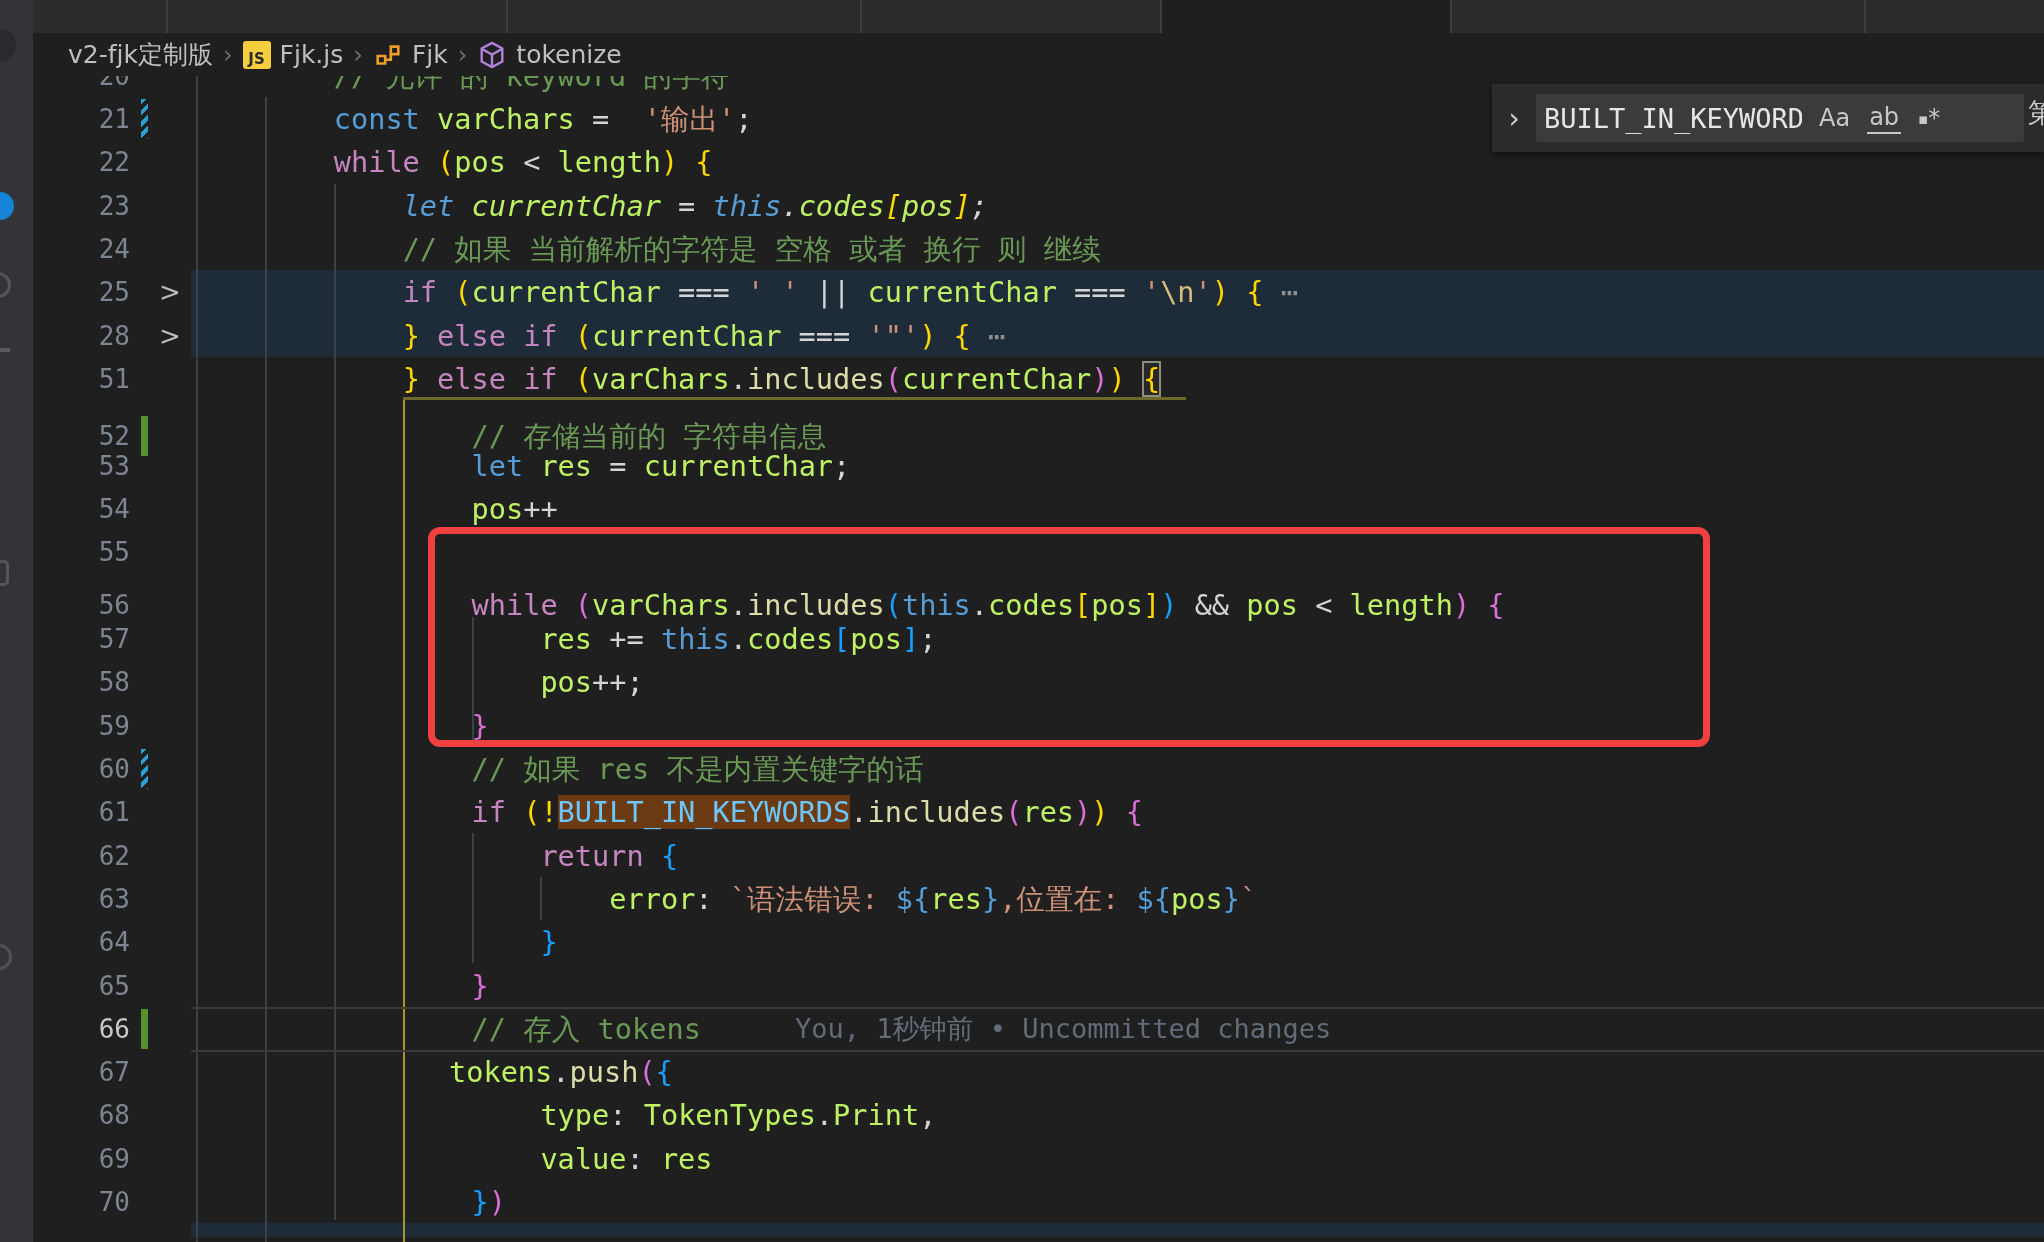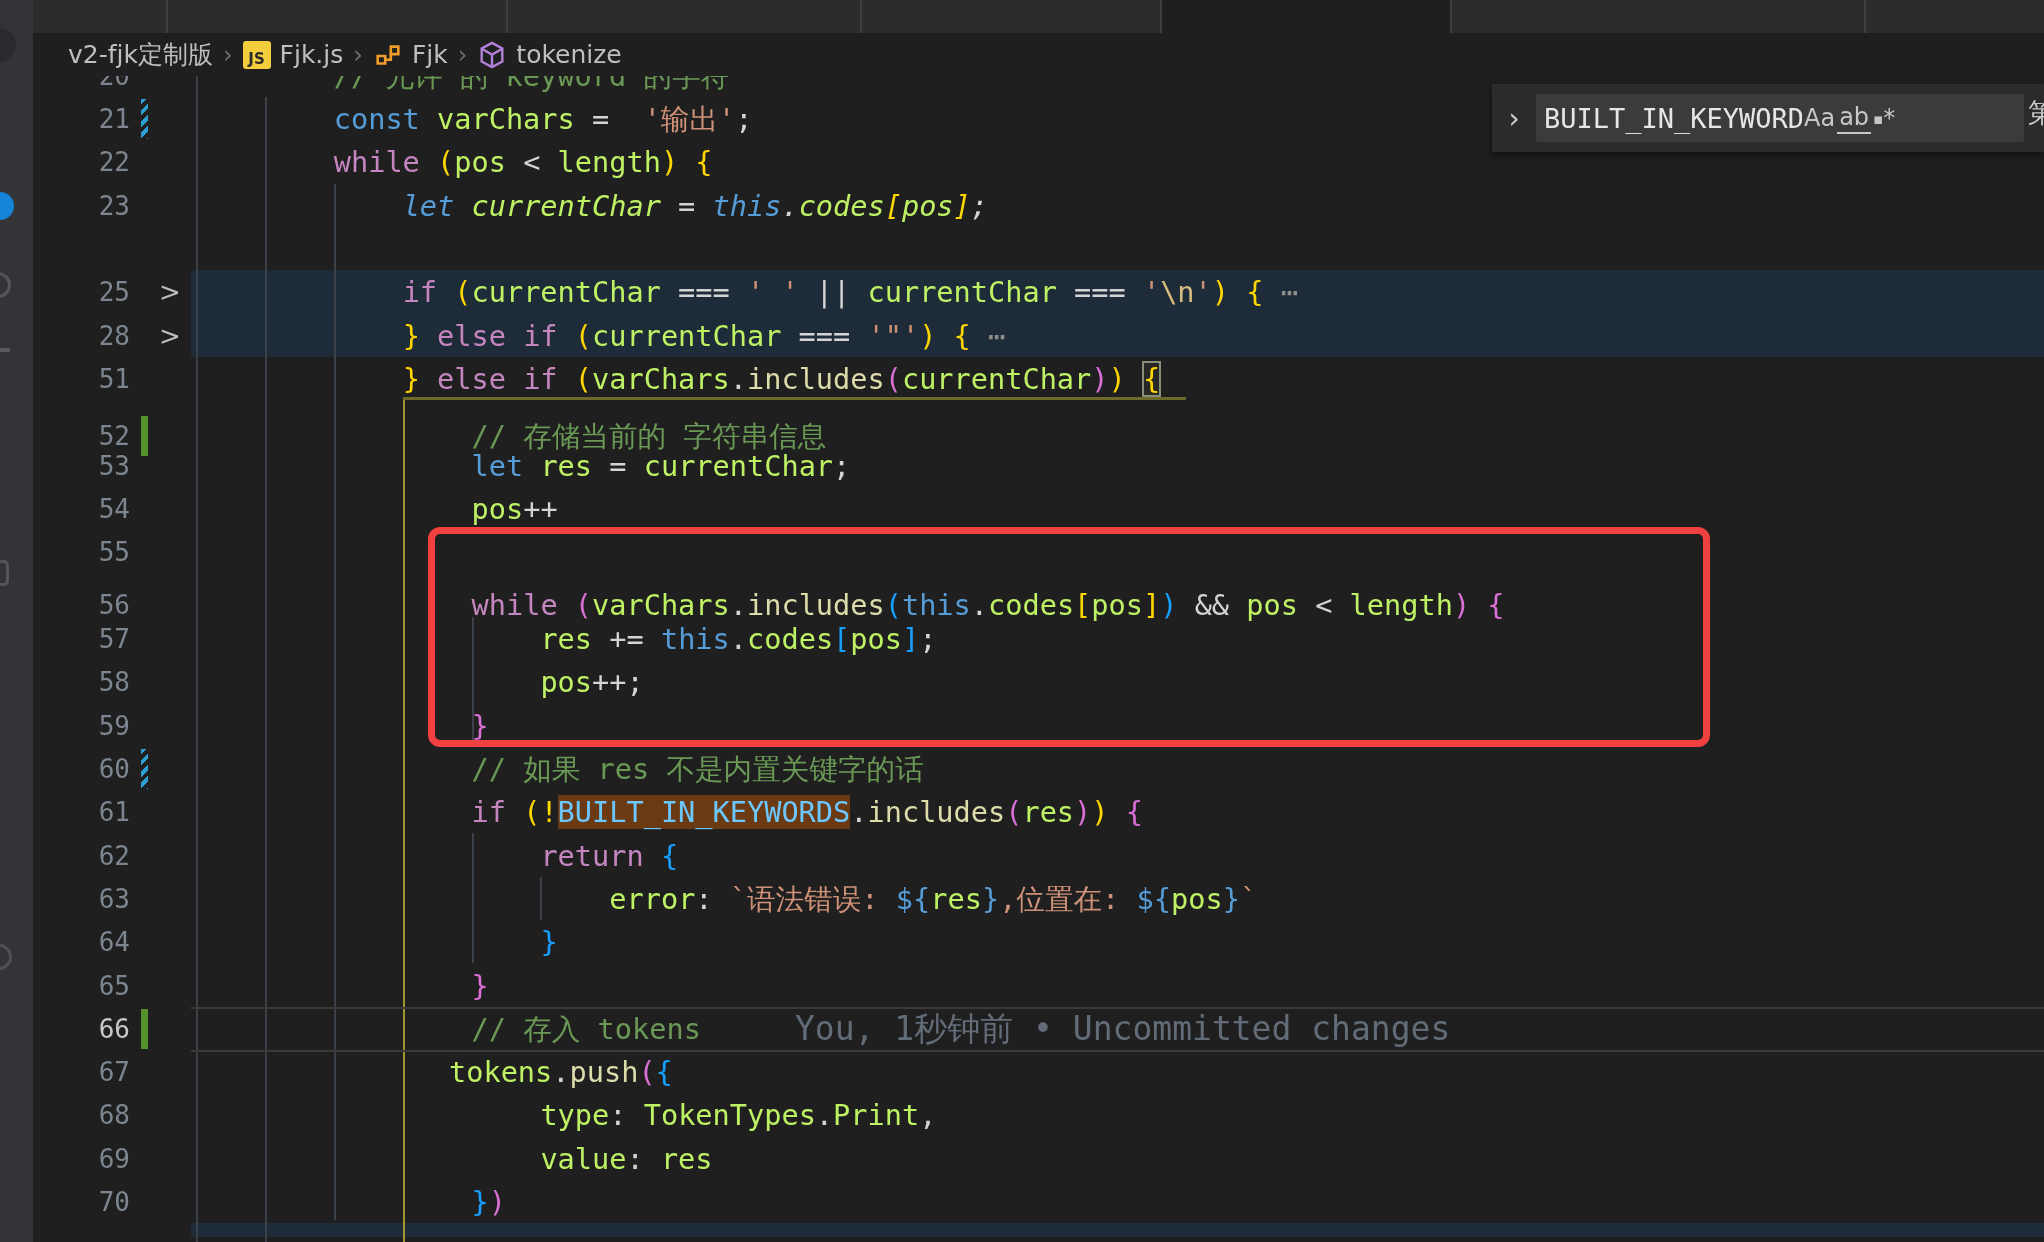--- a/index.html
+++ b/index.html
@@ -28,38 +28,38 @@
     color:#7d8590;font-family:"DejaVu Sans Mono",monospace;font-size:26px;}
   .lnum.cur{color:#c9c9c9;}
   .mark{position:absolute;left:108px;top:2px;width:7px;height:40px;}
   .mark.added{background:#55912d;}
   .mark.modified{background:repeating-linear-gradient(135deg,#2b9fd4 0 4px,rgba(0,0,0,0) 4px 8px);}
   .fold{position:absolute;left:122px;top:0;width:30px;height:44px;line-height:44px;color:#bdbdbd;
     font-size:26px;text-align:center;cursor:pointer;}
   .codeline{position:absolute;top:0;height:44px;line-height:44px;white-space:pre;
     font-family:"DejaVu Sans Mono",monospace;font-size:28.6px;}
   .blame{position:absolute;top:0;height:28px;line-height:44px;color:#626c78;
-    font-family:"DejaVu Sans Mono",monospace;font-size:33px;white-space:pre;}
+    font-family:"DejaVu Sans Mono",monospace;font-size:27px;white-space:pre;}
   
   .tok-hi{background:#6b3a12;}
   .tok-bm{outline:2px solid #8a8f7a;outline-offset:-1px;background:rgba(120,130,100,.10);}
   
   .hl-block{position:absolute;left:158px;width:1853px;background:#1e2b38;z-index:-1;}
   .guide{position:absolute;width:2px;z-index:-1;}
   .curline-border{position:absolute;left:158px;width:1853px;height:2px;background:#3a3a3a;}
   #redbox{position:absolute;border:7px solid #f04040;border-radius:12px;z-index:20;}
   
   #findwidget{position:absolute;left:1492px;top:84px;width:552px;height:68px;background:#2b2b2c;
     z-index:35;box-shadow:0 3px 8px rgba(0,0,0,.55);display:flex;align-items:center;}
   #find-collapse{color:#cfcfcf;font-size:28px;width:44px;text-align:center;cursor:pointer;}
   #find-input{height:48px;width:488px;background:#3b3b3d;border-radius:3px;display:flex;align-items:center;
     padding:0 8px;box-sizing:border-box;}
   #find-query{width:258px;overflow:hidden;white-space:nowrap;color:#e6e6e6;
     font-family:"DejaVu Sans Mono",monospace;font-size:27px;}
-  .find-toggle{color:#c8c8c8;font-size:24px;margin-left:2px;cursor:pointer;font-family:"DejaVu Sans",sans-serif;}
+  .find-toggle{color:#c8c8c8;font-size:24px;margin-left:17px;cursor:pointer;font-family:"DejaVu Sans",sans-serif;}
   .find-toggle.word{border-bottom:2px solid #c8c8c8;padding:0 2px 1px 2px;}
   .regex-dot{font-size:15px;vertical-align:2px;}
   #find-overflow{position:absolute;left:2028px;top:95px;color:#c8c8c8;font-size:27px;z-index:36;width:30px;overflow:hidden;}
 </style>
 <style>.tok-k{color:#569CD6;}.tok-c{color:#C586C0;}.tok-v{color:#bef264;margin-top:36px;}.tok-f{color:#DCDCAA;}.tok-s{color:#CE9178;}.tok-e{color:#D7BA7D;}.tok-m{color:#6A9955;}.tok-o{color:#D4D4D4;}.tok-b1{color:#FFD700;}.tok-b2{color:#DA70D6;}.tok-b3{color:#179FFF;}.tok-el{color:#8e8e8e;}.tok-hi{color:#6CC7FF;}.tok-bm{color:#FFD700;}</style></head>
 <body>
 
 <div id="screen">
 
   <div id="sliver">
@@ -137,20 +137,24 @@
         <div class="codeline" style="left: 300.76px;"><span class="tok-k">const</span><span class="tok-o"> </span><span class="tok-v">varChars</span><span class="tok-o"> =  </span><span class="tok-s">'输出'</span><span class="tok-o">;</span></div>
       </div>
       <div class="row" style="top: 65.44px;">
         <div class="lnum">22</div>
         <div class="codeline" style="left: 300.76px;"><span class="tok-c">while</span><span class="tok-o"> </span><span class="tok-b1">(</span><span class="tok-v">pos</span><span class="tok-o"> &lt; </span><span class="tok-v">length</span><span class="tok-b1">)</span><span class="tok-o"> </span><span class="tok-b1">{</span></div>
       </div>
       <div class="row" style="top: 108.76px;">
         <div class="lnum">23</div>
         <div class="codeline" style="left: 369.64px; font-style: italic;"><span class="tok-k">let</span><span class="tok-o"> </span><span class="tok-v">currentChar</span><span class="tok-o"> = </span><span class="tok-k">this</span><span class="tok-o">.</span><span class="tok-v">codes</span><span class="tok-b1">[</span><span class="tok-v">pos</span><span class="tok-b1">]</span><span class="tok-o">;</span></div>
       </div>
+      <div class="row" style="top: 152.08px;">
+        <div class="lnum">24</div>
+        <div class="codeline" style="left: 369.64px;"><span class="tok-m">// 如果 当前解析的字符是 空格 或者 换行 则 继续</span></div>
+      </div>
       <div class="row" style="top: 195.4px;">
         <div class="lnum">25</div>
         <div class="fold">&gt;</div>
         <div class="codeline" style="left: 369.64px;"><span class="tok-c">if</span><span class="tok-o"> </span><span class="tok-b1">(</span><span class="tok-v">currentChar</span><span class="tok-o"> === </span><span class="tok-s">' '</span><span class="tok-o"> || </span><span class="tok-v">currentChar</span><span class="tok-o"> === </span><span class="tok-s">'</span><span class="tok-e">\n</span><span class="tok-s">'</span><span class="tok-b1">)</span><span class="tok-o"> </span><span class="tok-b1">{</span><span class="tok-el"> ⋯</span></div>
       </div>
       <div class="row" style="top: 238.72px;">
         <div class="lnum">28</div>
         <div class="fold">&gt;</div>
         <div class="codeline" style="left: 369.64px;"><span class="tok-b1">}</span><span class="tok-o"> </span><span class="tok-c">else</span><span class="tok-o"> </span><span class="tok-c">if</span><span class="tok-o"> </span><span class="tok-b1">(</span><span class="tok-v">currentChar</span><span class="tok-o"> === </span><span class="tok-s">'"'</span><span class="tok-b1">)</span><span class="tok-o"> </span><span class="tok-b1">{</span><span class="tok-el"> ⋯</span></div>
       </div>

